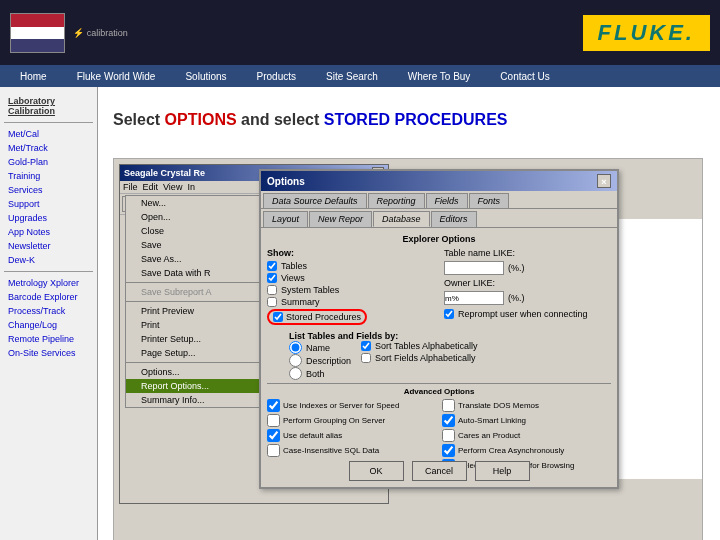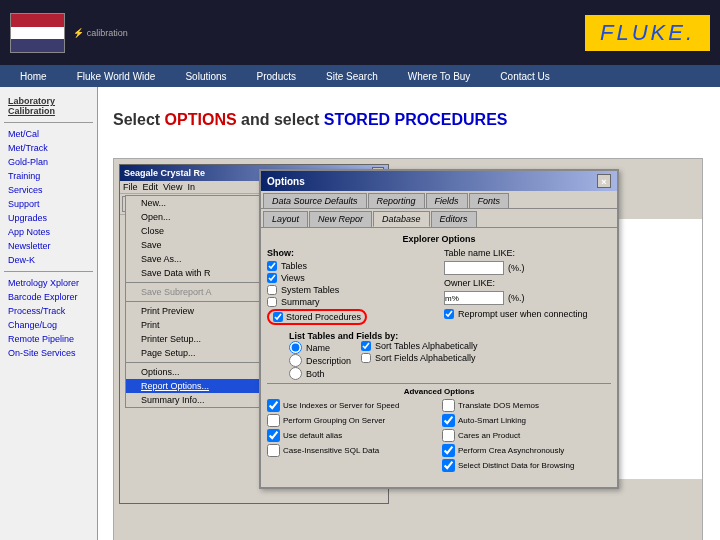--- a/index.html
+++ b/index.html
@@ -283,23 +283,22 @@
     .menu-item {
       padding: 2px 15px;
       font-size: 9px;
       cursor: pointer;
     }
     .menu-divider { height: 1px; background: #888; margin: 2px 0; }
     .menu-item.grayed { color: #888; }
 
     
     .report-options-item {
-      background: #1d4ed8;
+      background: #4d7c0f;
       color: white;
-      text-decoration: underline;
     }
 
     .advanced-section {
       font-size: 8px;
       border-top: 1px solid #888;
       padding-top: 3px;
       margin-top: 3px;
     }
     .adv-label {
       font-size: 8px;
@@ -327,21 +326,21 @@
 
 <div id="top-banner">
   <div style="display:flex; align-items:center; gap:8px;">
     <div style="width:55px;height:40px;background:linear-gradient(180deg,#b22234 33%,#fff 33%,#fff 66%,#3c3b6e 66%);border:1px solid #888;position:relative;display:flex;align-items:center;justify-content:center;">
       <span style="color:white;font-size:14px;font-weight:bold;position:absolute;">★</span>
     </div>
     <div style="color:#aaa;font-size:9px;display:flex;flex-direction:column;gap:2px;">
       <span>⚡ calibration</span>
     </div>
   </div>
-  <div style="background:#ffcc00;color:#1d4ed8;font-weight:normal;font-size:22px;padding:5px 15px;font-style:italic;letter-spacing:3px;text-align:right;">FLUKE.</div>
+  <div style="background:#ffcc00;color:#0f766e;font-weight:bold;font-size:22px;padding:5px 15px;font-style:italic;letter-spacing:3px;text-align:right;">FLUKE.</div>
 </div>
 
 <div id="nav-bar">
   <span class="nav-item">Home</span>
   <span class="nav-item">Fluke World Wide</span>
   <span class="nav-item">Solutions</span>
   <span class="nav-item">Products</span>
   <span class="nav-item">Site Search</span>
   <span class="nav-item">Where To Buy</span>
   <span class="nav-item">Contact Us</span>
@@ -566,20 +565,25 @@
                 </div>
                 <div class="adv-checkbox-row">
                   <input type="checkbox" checked="" style="">
                   <span>Select Distinct Data for Browsing</span>
                 </div>
               </div>
             </div>
           </div>
         </div>
 
+        <div class="dialog-footer">
+          <div class="dialog-btn">OK</div>
+          <div class="dialog-btn">Cancel</div>
+          <div class="dialog-btn">Help</div>
+        </div>
       </div>
 
       <div id="right-panel">
         <div style="font-size:8px;color:#333;">
           <div>unspecified</div>
           <div>cable to the</div>
           <div>r derived by</div>
           <div>Z540.1-199</div>
           <br>
           <div>lication of ar</div>

